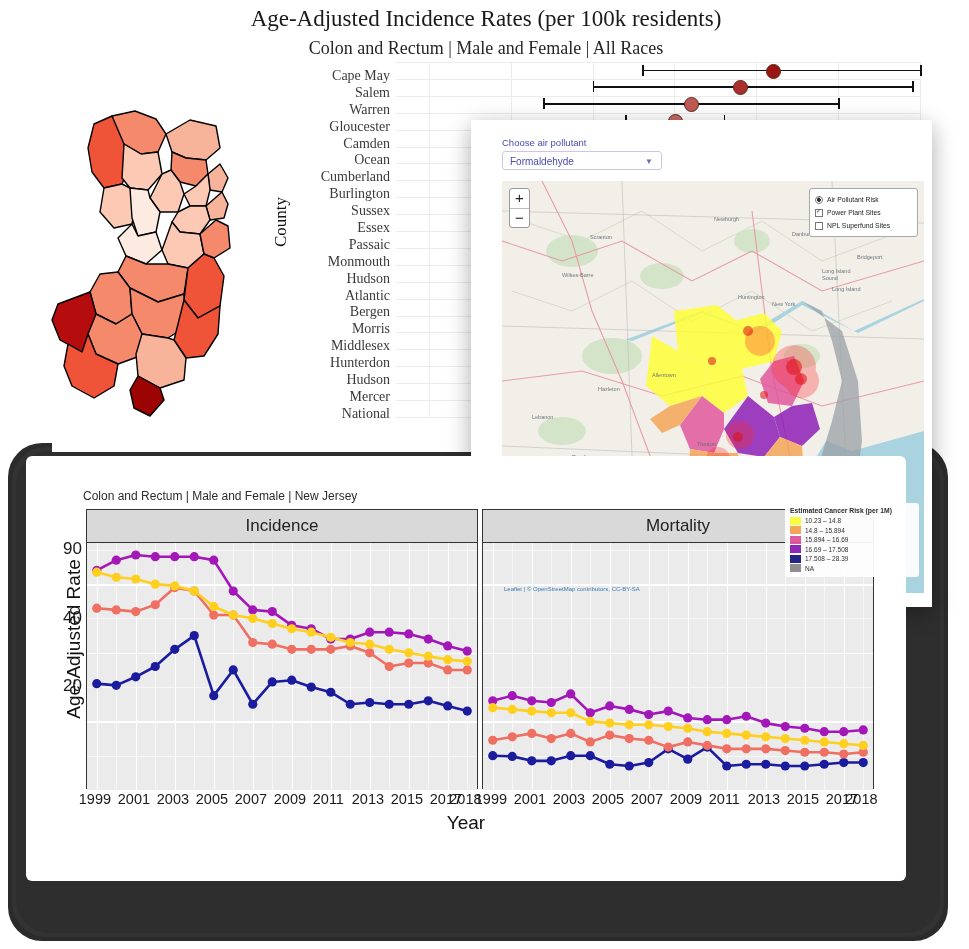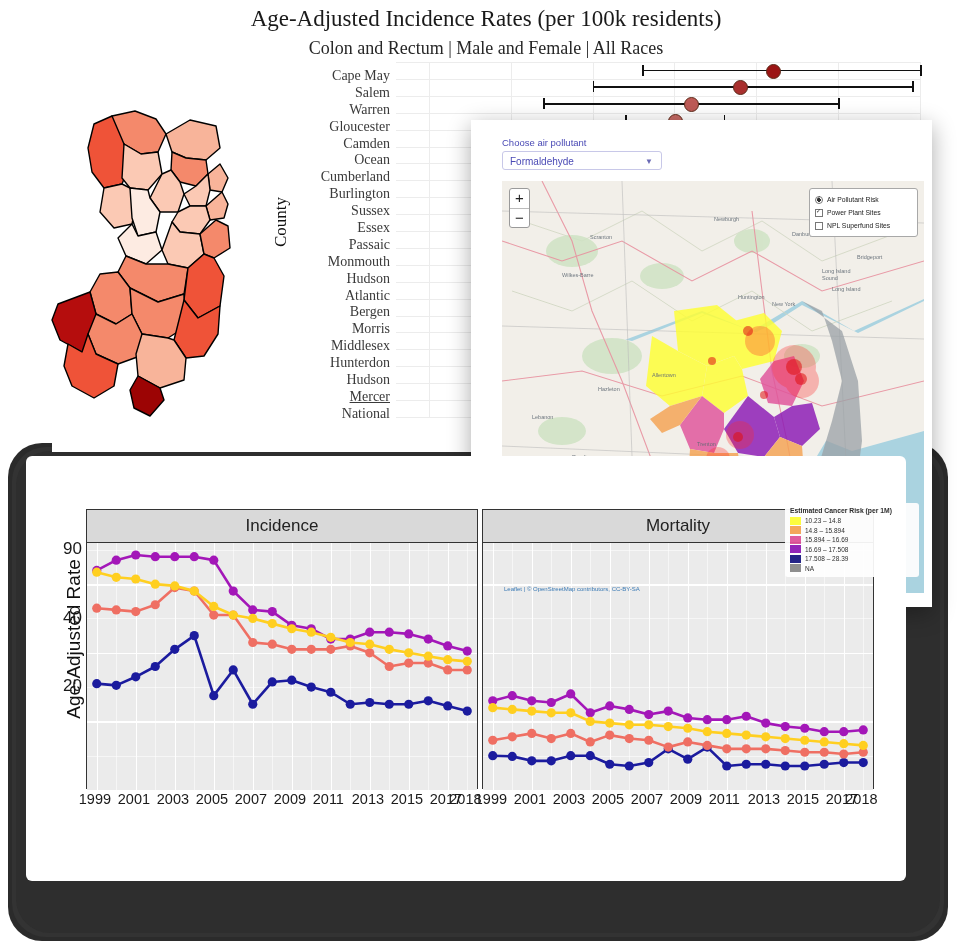--- a/index.html
+++ b/index.html
@@ -163,21 +163,21 @@
         <div style="height: 16.9048px; line-height: 16.9048px;">Essex</div>
         <div style="height: 16.9048px; line-height: 16.9048px;">Passaic</div>
         <div style="height: 16.9048px; line-height: 16.9048px;">Monmouth</div>
         <div style="height: 16.9048px; line-height: 16.9048px;">Hudson</div>
         <div style="height: 16.9048px; line-height: 16.9048px;">Atlantic</div>
         <div style="height: 16.9048px; line-height: 16.9048px;">Bergen</div>
         <div style="height: 16.9048px; line-height: 16.9048px;">Morris</div>
         <div style="height: 16.9048px; line-height: 16.9048px;">Middlesex</div>
         <div style="height: 16.9048px; line-height: 16.9048px;">Hunterdon</div>
         <div style="height: 16.9048px; line-height: 16.9048px;">Hudson</div>
-        <div style="height: 16.9048px; line-height: 16.9048px; text-decoration: underline;">Mercer</div>
+        <div style="height: 16.9048px; line-height: 16.9048px;">Mercer</div>
         <div style="height: 16.9048px; line-height: 16.9048px;">National</div>
       </div>
     <div class="dot-plot" id="dotPlot">
       <div class="dot-grid" id="dotGrid">
           <div class="gh" style="top: 0px;"></div>
           <div class="gh" style="top: 16.9048px;"></div>
           <div class="gh" style="top: 33.8095px;"></div>
           <div class="gh" style="top: 50.7143px;"></div>
           <div class="gh" style="top: 67.619px;"></div>
           <div class="gh" style="top: 84.5238px;"></div>
@@ -486,20 +486,21 @@
             <span>NA</span>
           </div>
         </div>
     </div>
 
     <div class="attrib">Leaflet | © OpenStreetMap contributors, CC-BY-SA</div>
   </div>
 </div>
 
 <div class="device-screen">
+  <div class="bc-sub" style="position:absolute;left:57px;top:33px;">Colon and Rectum | Male and Female | New Jersey</div>
 
   <div style="position:absolute;left:-62px;top:172px;transform:rotate(-90deg);width:220px;text-align:center;font-size:19px;color:#111;">Age-Adjusted Rate</div>
 
   <div class="yticks" id="yTicks" style="position:absolute;left:26px;top:53px;width:30px;height:247px;">
       <div style="top: 167.389px;">20</div>
       <div style="top: 98.7778px;">40</div>
       <div style="top: 30.1667px;">90</div>
     </div>
 
   <div class="facet" id="facetL" style="left:60px;top:53px;width:392px;">
@@ -760,14 +761,15 @@
       <span style="left: 109.75px;">2005</span>
       <span style="left: 148.75px;">2007</span>
       <span style="left: 187.75px;">2009</span>
       <span style="left: 226.75px;">2011</span>
       <span style="left: 265.75px;">2013</span>
       <span style="left: 304.75px;">2015</span>
       <span style="left: 343.75px;">2017</span>
       <span style="left: 363.25px;">2018</span>
     </div>
 
+  <div style="position:absolute;left:0;top:356px;width:880px;text-align:center;font-size:19px;color:#111;">Year</div>
 
 </div>
 
 </body></html>

